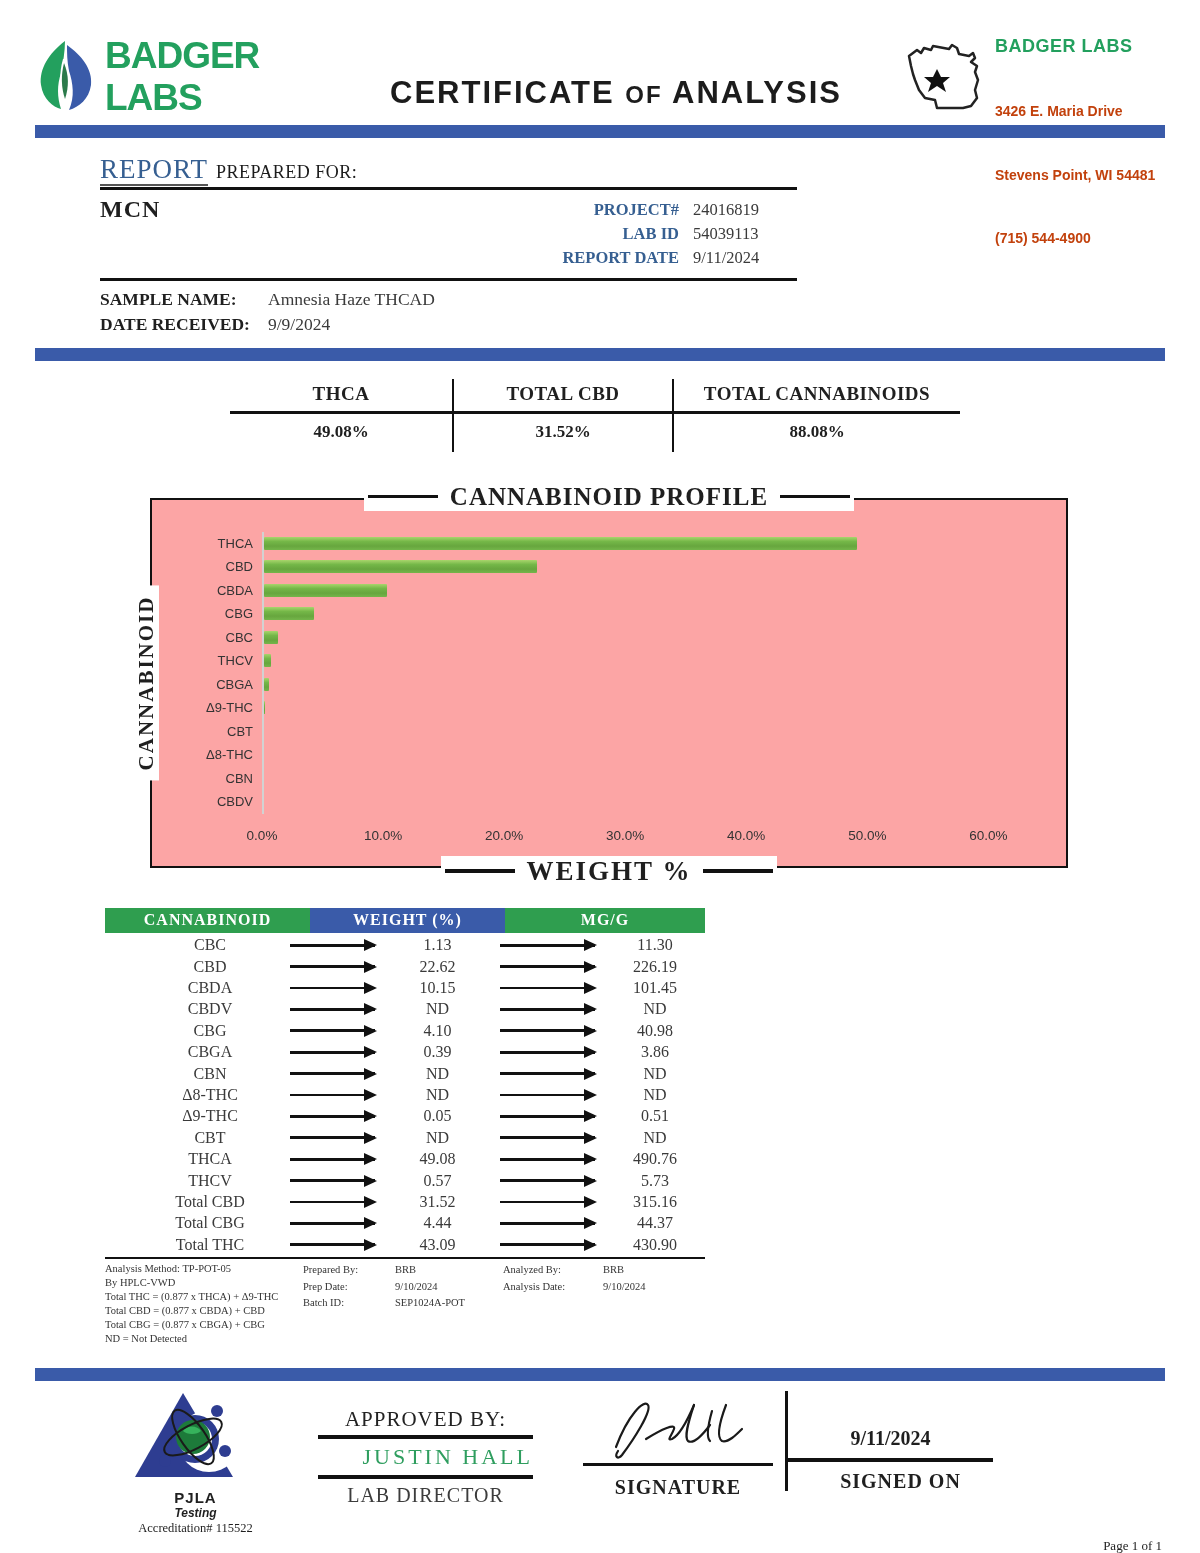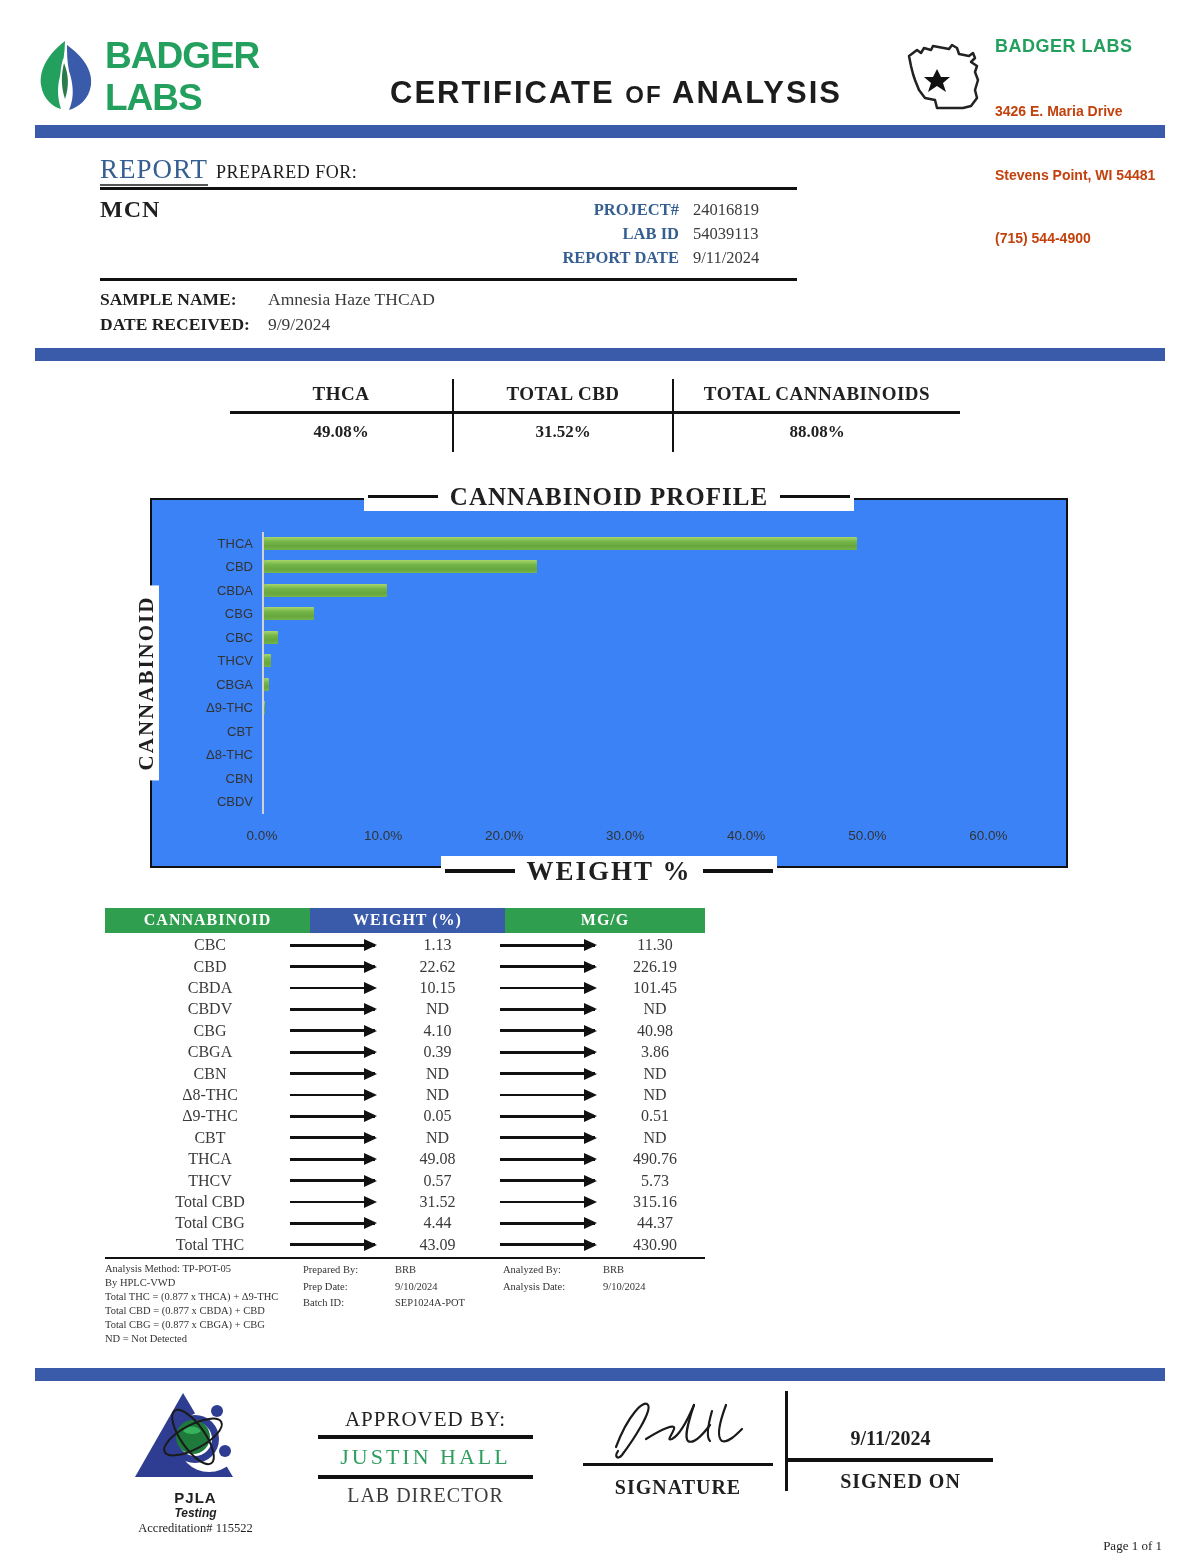--- a/index.html
+++ b/index.html
@@ -44,21 +44,21 @@
   .samp-row .sl { width: 168px; font-weight: 700; }
   .samp-row .sv { color: #3a3a3a; }
 
   
   .summary { display: grid; grid-template-columns: 222px 222px 286px; margin: 18px 0 0 230px; }
   .sum-h { text-align: center; font-weight: 700; font-size: 19px; letter-spacing: .5px; padding: 4px 0 6px; border-bottom: 3.5px solid #111; }
   .sum-v { text-align: center; font-weight: 700; font-size: 17px; padding: 8px 0 10px; }
   .mid { border-left: 2.5px solid #111; border-right: 2.5px solid #111; }
 
   
-  .chart-box { position: relative; margin: 46px 0 0 150px; width: 918px; height: 370px; border: 2.5px solid #111; background: #3b82f6; }
+  .chart-box { position: relative; margin: 46px 0 0 150px; width: 918px; height: 370px; border: 2.5px solid #111; background: #fca5a5; }
   .chart-cap { position: absolute; left: 0; right: 0; display: flex; justify-content: center; }
   .chart-cap .cap-inner { display: flex; align-items: center; gap: 12px; background: #fff; padding: 0 4px; }
   .cap-line { width: 70px; height: 3.5px; background: #111; }
   .cap-top { top: -17px; }
   .cap-top .cap-text { font-size: 25px; font-weight: 700; letter-spacing: 1px; }
   .cap-bot { bottom: -21px; }
   .cap-bot .cap-text { font-size: 27px; font-weight: 700; letter-spacing: 2px; }
   .chart-ylabel {
     position: absolute; left: -18px; top: 50%;
     transform: translateY(-50%) rotate(180deg);
@@ -102,21 +102,21 @@
   
   .bar3 { margin-top: 22px; }
   .approval { display: flex; margin: 8px 35px 0 108px; align-items: flex-start; }
   .pjla { width: 175px; text-align: center; font-family: "Liberation Sans", sans-serif; }
   .pjla .p1 { font-weight: 700; font-size: 15px; letter-spacing: 1px; margin-top: -2px; }
   .pjla .p2 { font-weight: 700; font-size: 12px; font-style: italic; }
   .pjla .p3 { font-family: "Liberation Serif", serif; font-size: 12.5px; margin-top: 1px; }
   .approve-block { width: 215px; margin-left: 35px; text-align: center; padding-top: 18px; }
   .hline { height: 4px; background: #111; margin: 3px 0; }
   .approve-block .ab1 { font-size: 21px; letter-spacing: 1px; color: #222; }
-  .approve-block .ab2 { font-size: 22px; letter-spacing: 3px; color: #2f9e5f; padding: 2px 0; }
+  .approve-block .ab2 { font-size: 22px; letter-spacing: 3px; color: #2f9e5f; padding: 2px 0; text-align: right; }
   .approve-block .ab3 { font-size: 20px; letter-spacing: 1px; color: #3c3c3c; padding-top: 2px; }
   .sig-block { width: 190px; margin-left: 50px; text-align: center; }
   .sig-draw { height: 72px; display: flex; align-items: flex-end; justify-content: center; }
   .sig-rule { height: 3.5px; background: #111; margin-top: 2px; }
   .sig-label { font-size: 20px; font-weight: 700; letter-spacing: 1px; margin-top: 10px; }
   .vdiv { width: 3px; background: #111; height: 100px; margin-left: 12px; margin-top: 2px; }
   .date-block { width: 205px; margin-left: 0; text-align: center; padding-top: 38px; }
   .date-block .dv { font-size: 20px; font-weight: 700; margin-bottom: 8px; }
   .date-block .dl { font-size: 20px; font-weight: 700; letter-spacing: 1px; margin-top: 8px; padding-left: 20px; }
 

